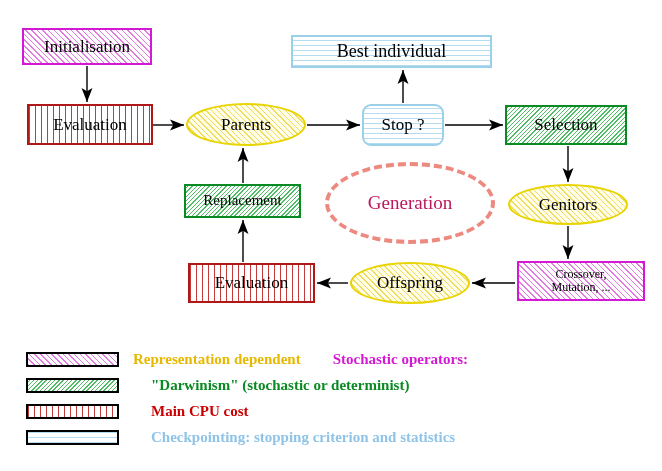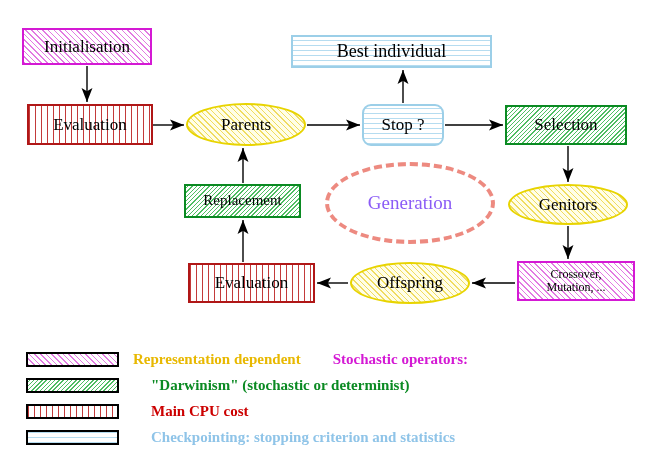--- a/index.html
+++ b/index.html
@@ -64,21 +64,21 @@
        #f0dc60 0px, #f0dc60 1px, #fffee8 1px, #fffee8 4px);
   }
 
   
   .gen-ellipse{
     position:absolute;
     box-sizing:border-box;
     border:4px dashed #ed8a80;
     border-radius:50%;
     display:flex;align-items:center;justify-content:center;
-    color:#8b5cf6;
+    color:#be185d;
   }
 
   
   #arrows{position:absolute;left:0;top:0;width:662px;height:471px;}
 
   
   #legend{position:absolute;left:0;top:338px;width:662px;height:133px;}
   .leg-row{position:absolute;left:26px;height:26px;display:flex;align-items:center;}
   .swatch{
     width:93px;height:15px;box-sizing:border-box;border:2px solid #000;
@@ -142,21 +142,21 @@
   </div>
 
   <div class="node rect pat-blue" style="left:291px;top:35px;width:201px;height:33px;font-size:18px;">
     <span>Best individual</span>
   </div>
 
   <div class="node ell pat-yellow" style="left:508px;top:184px;width:120px;height:41px;font-size:17px;">
     <span>Genitors</span>
   </div>
 
-  <div class="node rect pat-magenta" style="left:517px;top:261px;width:118px;height:40px;font-size:12px;">
+  <div class="node rect pat-magenta" style="left:517px;top:261px;width:128px;height:40px;font-size:12px;">
     <span>Crossover,
 Mutation, ...</span>
   </div>
 
   <div class="node ell pat-yellow" style="left:350px;top:262px;width:120px;height:42px;font-size:17px;">
     <span>Offspring</span>
   </div>
 
   <div class="node rect pat-red" style="left:188px;top:263px;width:127px;height:40px;font-size:17px;">
     <span>Evaluation</span>

